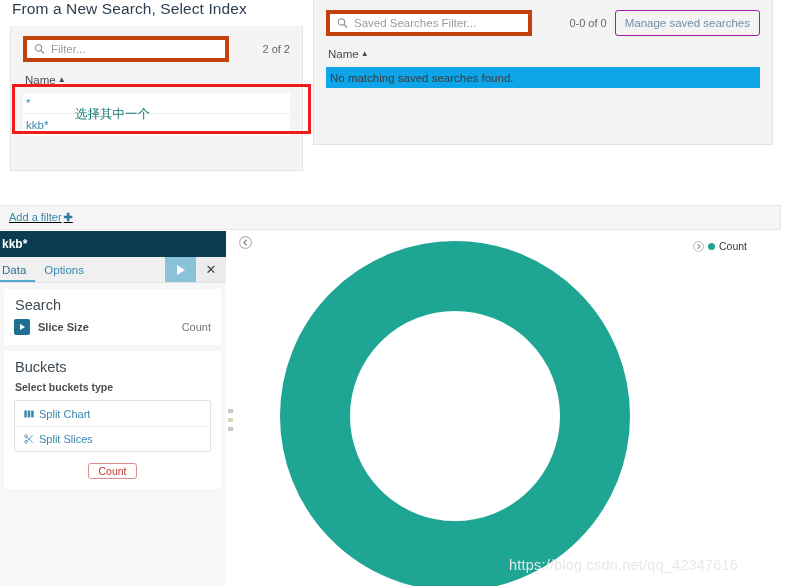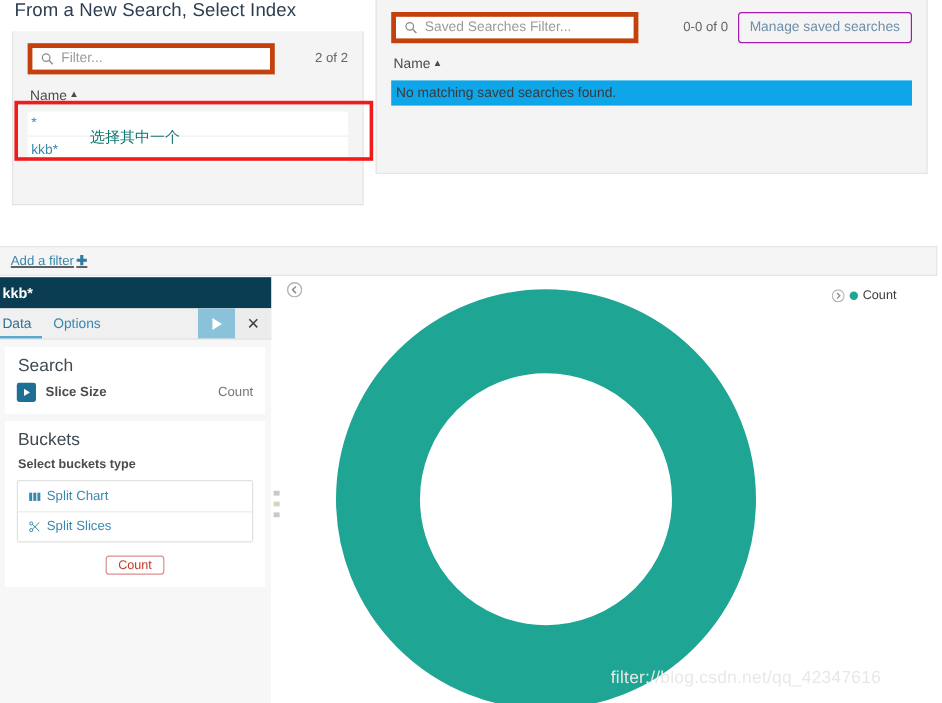--- a/index.html
+++ b/index.html
@@ -437,14 +437,14 @@
       <span class="lg-label">Count</span>
     </div>
 
     <div class="donut-wrap">
       <svg width="352" height="352" viewBox="0 0 352 352">
         <circle cx="176" cy="176" r="140" fill="none" stroke="#1ea593" stroke-width="70" stroke-dasharray="879.645943005142 879.645943005142" transform="rotate(-90 176 176)"></circle>
       </svg>
     </div>
   </div>
 
-  <div class="watermark">filter://blog.csdn.net/qq_42347616</div>
+  <div class="watermark">https://blog.csdn.net/qq_42347616</div>
 </div>
 
 </body></html>

